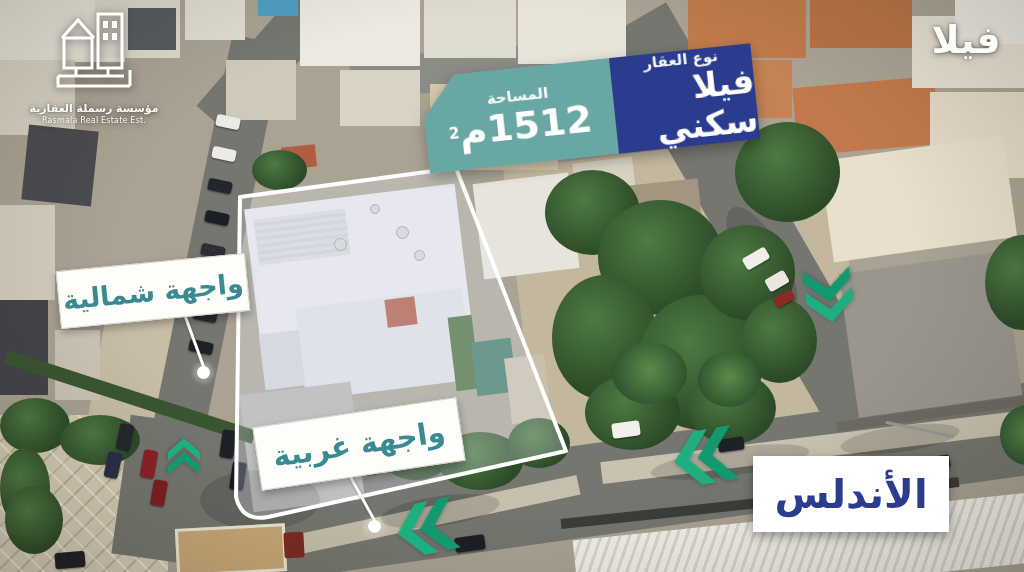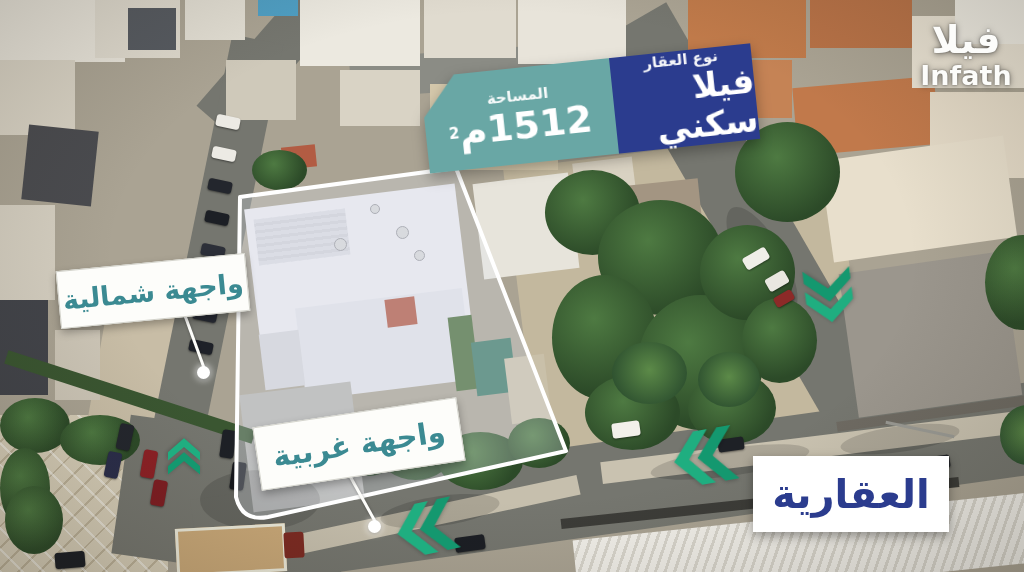--- a/index.html
+++ b/index.html
@@ -236,22 +236,35 @@
     </div>
     <div class="banner-teal">
       <div class="banner-small">المساحة</div>
       <div class="banner-big area-big" dir="rtl">
         <span>1512</span><span>م</span><sup>2</sup>
       </div>
     </div>
   </div>
 
   <div class="district district-name">
-    <span>العقارية</span>
-  </div>
-
+    <span>الأندلس</span>
+  </div>
+
+  <div class="logo rasmala">
+    <svg width="96" height="92" viewBox="0 0 96 92" fill="none" stroke="#ffffff" stroke-width="3" style="filter:drop-shadow(0 1px 4px rgba(0,0,0,.5))">
+      <path d="M16,34 L32,16 L48,34"></path>
+      <rect x="18" y="34" width="28" height="30"></rect>
+      <rect x="52" y="10" width="24" height="54"></rect>
+      <rect x="57" y="17" width="5" height="7" fill="#fff" stroke="none"></rect>
+      <rect x="66" y="17" width="5" height="7" fill="#fff" stroke="none"></rect>
+      <rect x="57" y="29" width="5" height="7" fill="#fff" stroke="none"></rect>
+      <rect x="66" y="29" width="5" height="7" fill="#fff" stroke="none"></rect>
+      <path d="M12,72 h66 M12,72 v10 h72 M30,64 v8 M62,64 v8 M84,66 v16"></path>
+    </svg>
+    <div class="ar">مؤسسة رسملة العقارية</div>
+    <div class="en">Rasmala Real Estate Est.</div>
+  </div>
 
   <div class="logo infath">
     <div class="ar">فيلا</div>
-    <div class="en">Infath</div>
   </div>
 
 </div>
 
 </body></html>

